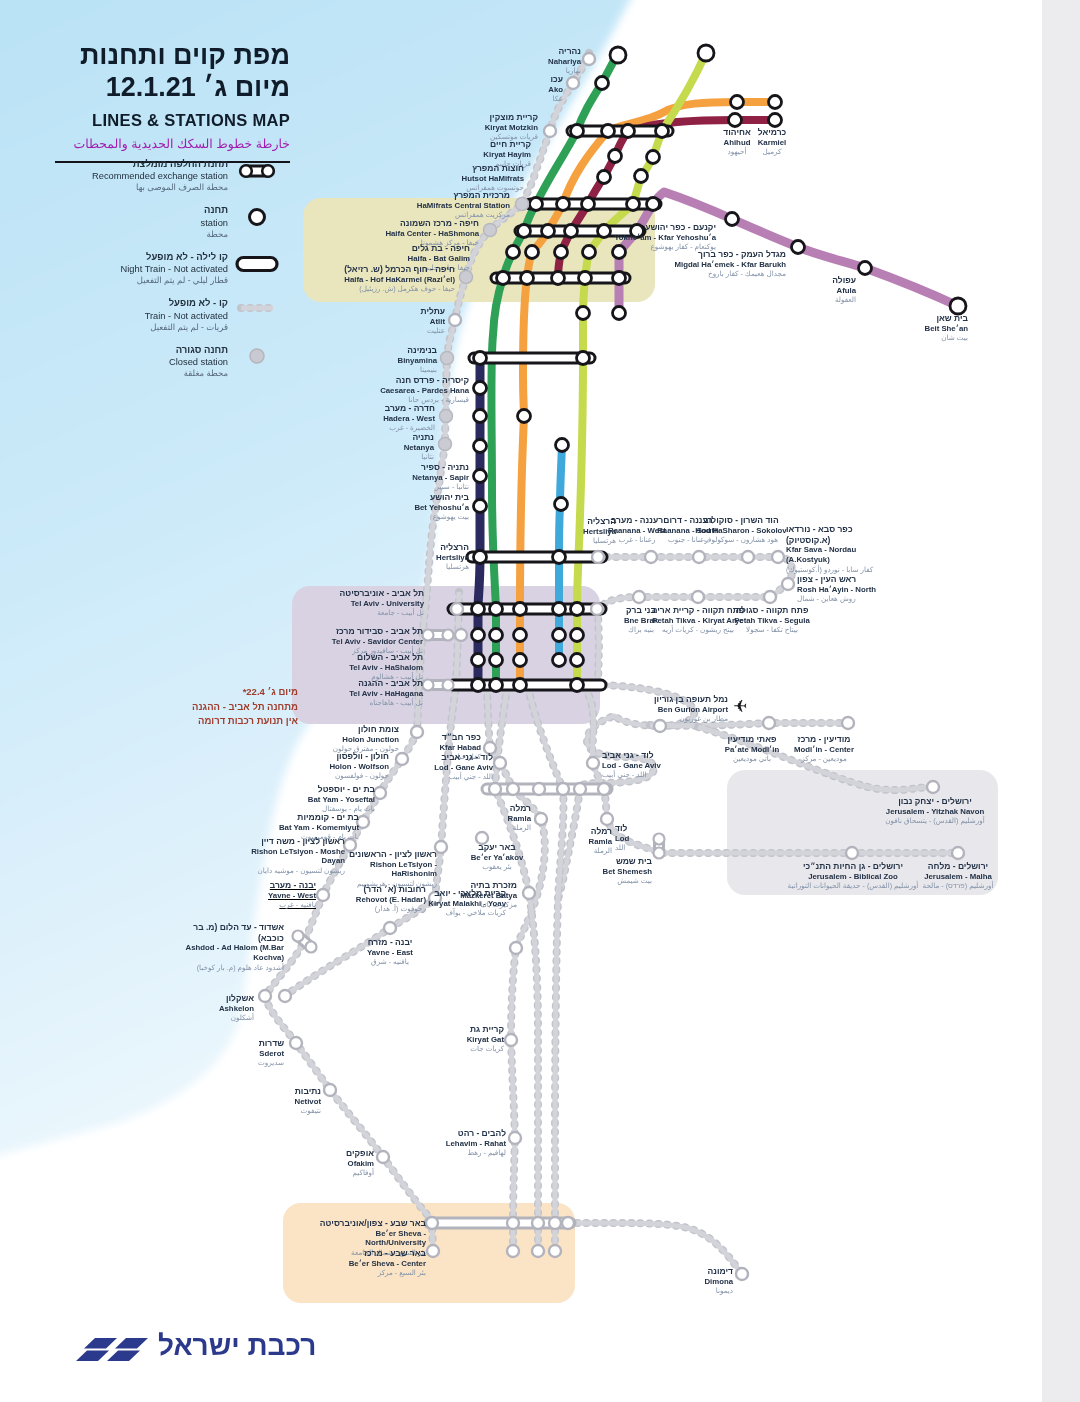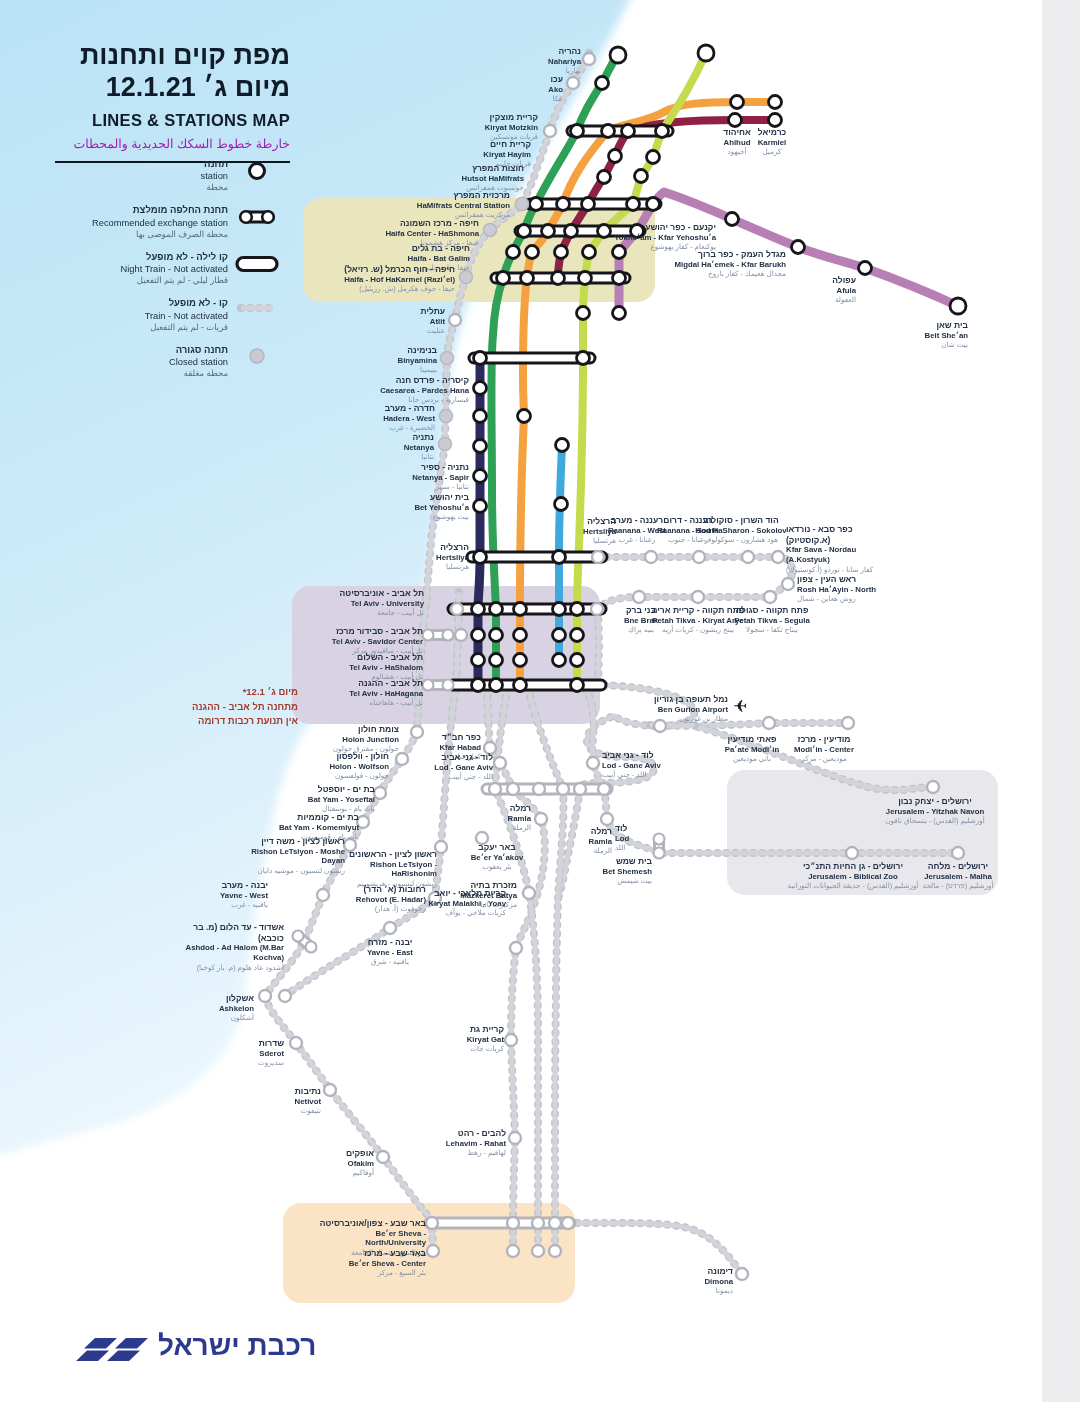--- a/index.html
+++ b/index.html
@@ -275,47 +275,47 @@
     <span class="he-line">מפת קוים ותחנות</span>
     <span class="he-line">מיום ג׳ 12.1.21</span>
     <span class="en-line">LINES &amp; STATIONS MAP</span>
     <span class="ar-line">خارطة خطوط السكك الحديدية والمحطات</span>
     <div class="rule"></div>
   </div>
 
   <div id="legend">
       <div class="lg-row">
         <div class="lg-text">
-          <span class="lg-he">תחנה</span>
-          <span class="lg-en">station</span>
-          <span class="lg-ar">محطة</span>
-        </div>
-        <div class="lg-icon">
-          <svg width="30" height="22">
-            <circle cx="15" cy="11" r="7.5" fill="#fff" stroke="#15151a" stroke-width="3"></circle>
-          </svg>
-        </div>
-      </div>
-      <div class="lg-row">
-        <div class="lg-text">
           <span class="lg-he">תחנת החלפה מומלצת</span>
           <span class="lg-en">Recommended exchange station</span>
           <span class="lg-ar">محطة الصرف الموصى بها</span>
         </div>
         <div class="lg-icon">
           <svg width="44" height="22">
             <line x1="11" y1="11" x2="33" y2="11" stroke="#15151a" stroke-width="13" stroke-linecap="round"></line>
             <line x1="11" y1="11" x2="33" y2="11" stroke="#fff" stroke-width="7" stroke-linecap="round"></line>
             <circle cx="11" cy="11" r="5.8" fill="#fff" stroke="#15151a" stroke-width="2.6"></circle>
             <circle cx="33" cy="11" r="5.8" fill="#fff" stroke="#15151a" stroke-width="2.6"></circle>
           </svg>
         </div>
       </div>
       <div class="lg-row">
         <div class="lg-text">
+          <span class="lg-he">תחנה</span>
+          <span class="lg-en">station</span>
+          <span class="lg-ar">محطة</span>
+        </div>
+        <div class="lg-icon">
+          <svg width="30" height="22">
+            <circle cx="15" cy="11" r="7.5" fill="#fff" stroke="#15151a" stroke-width="3"></circle>
+          </svg>
+        </div>
+      </div>
+      <div class="lg-row">
+        <div class="lg-text">
           <span class="lg-he">קו לילה - לא מופעל</span>
           <span class="lg-en">Night Train - Not activated</span>
           <span class="lg-ar">قطار ليلي - لم يتم التفعيل</span>
         </div>
         <div class="lg-icon">
           <svg width="46" height="22">
             <rect x="3" y="4.5" width="40" height="13" rx="6.5" fill="#fff" stroke="#15151a" stroke-width="3.2"></rect>
           </svg>
         </div>
       </div>
@@ -340,21 +340,21 @@
         </div>
         <div class="lg-icon">
           <svg width="30" height="20">
             <circle cx="15" cy="10" r="7" fill="#c9cad1" stroke="#b4b5bd" stroke-width="1.5"></circle>
           </svg>
         </div>
       </div>
     </div>
 
   <div id="annotation" style="right: 782px; top: 685px; color: rgb(160, 60, 44);">
-      <div>מיום ג׳ 12.1*</div>
+      <div>מיום ג׳ 22.4*</div>
       <div>מתחנה תל אביב - ההגנה</div>
       <div>אין תנועת רכבות דרומה</div>
     </div>
 
   <div id="logo">
     <svg width="74" height="40" viewBox="0 0 74 40">
       <g fill="#2c3a8d">
         <path d="M2,31 L24,31 L35,20.5 L13,20.5 Z"></path>
         <path d="M10,18.5 L32,18.5 L43,8 L21,8 Z"></path>
         <path d="M33,31 L55,31 L66,20.5 L44,20.5 Z"></path>
@@ -432,21 +432,21 @@
     <div class="lbl right" style="right: 294px; top: 249px;">
       <span class="he">מגדל העמק - כפר ברוך</span>
       <span class="en">Migdal Ha׳emek - Kfar Barukh</span>
       <span class="ar">مجدال هعيمك - كفار باروخ</span>
     </div>
     <div class="lbl right" style="right: 224px; top: 275px;">
       <span class="he">עפולה</span>
       <span class="en">Afula</span>
       <span class="ar">العفولة</span>
     </div>
-    <div class="lbl right" style="right: 112px; top: 320px;">
+    <div class="lbl right" style="right: 112px; top: 313px;">
       <span class="he">בית שאן</span>
       <span class="en">Beit She׳an</span>
       <span class="ar">بيت شان</span>
     </div>
     <div class="lbl right" style="right: 643px; top: 345px;">
       <span class="he">בנימינה</span>
       <span class="en">Binyamina</span>
       <span class="ar">بنيمينا</span>
     </div>
     <div class="lbl right" style="right: 611px; top: 375px;">
@@ -632,21 +632,21 @@
     <div class="lbl right" style="right: 654px; top: 884px;">
       <span class="he">רחובות (א׳ הדר)</span>
       <span class="en">Rehovot (E. Hadar)</span>
       <span class="ar">رحوفوت (أ. هدار)</span>
     </div>
     <div class="lbl center" style="left: 315px; top: 937px;">
       <span class="he">יבנה - מזרח</span>
       <span class="en">Yavne - East</span>
       <span class="ar">يافنيه - شرق</span>
     </div>
-    <div class="lbl right" style="right: 812px; top: 880px;">
+    <div class="lbl right" style="right: 764px; top: 880px; text-decoration: underline;">
       <span class="he">יבנה - מערב</span>
       <span class="en">Yavne - West</span>
       <span class="ar">يافنيه - غرب</span>
     </div>
     <div class="lbl right" style="right: 428px; top: 856px;">
       <span class="he">בית שמש</span>
       <span class="en">Bet Shemesh</span>
       <span class="ar">بيت شيمش</span>
     </div>
     <div class="lbl center" style="left: 860px; top: 796px;">

